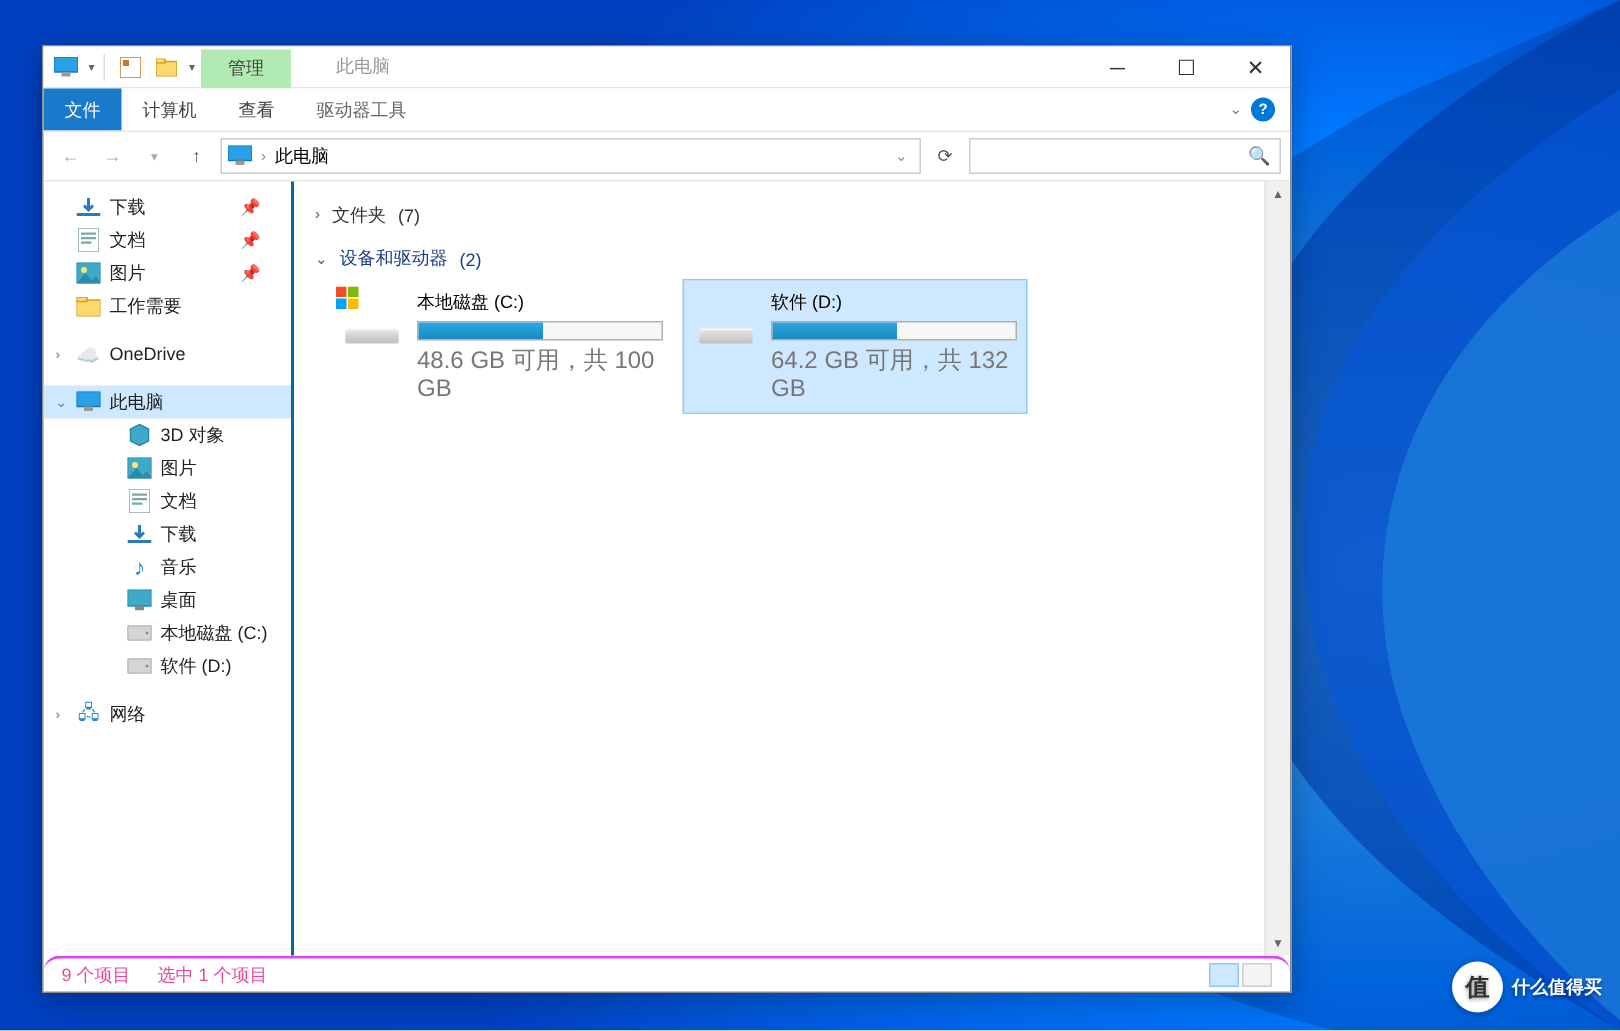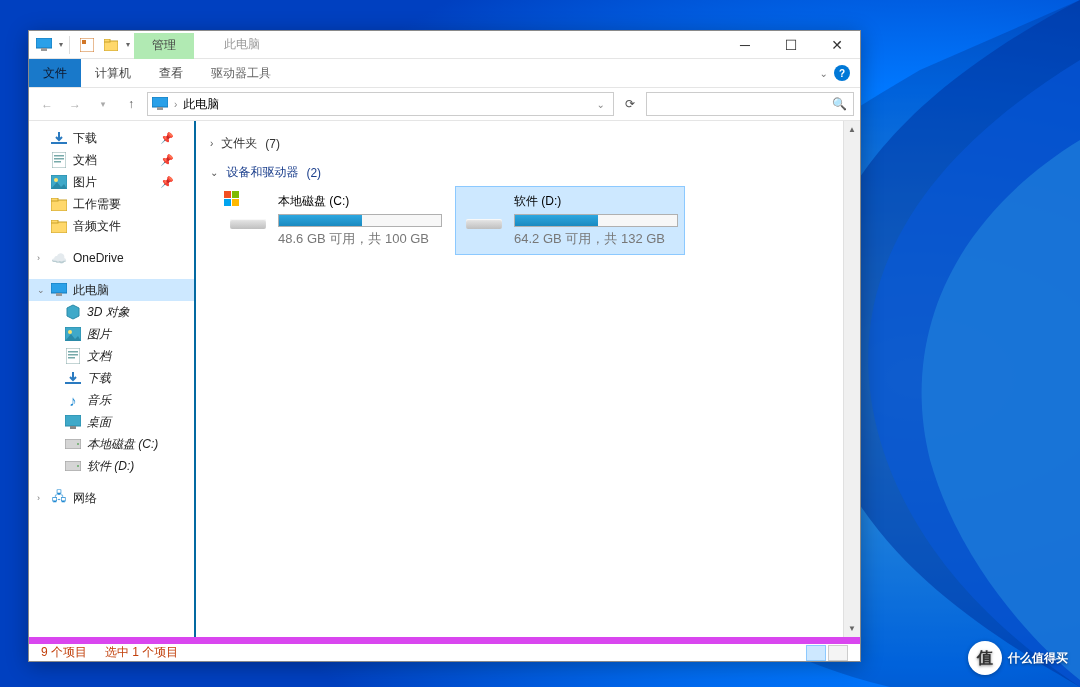--- a/index.html
+++ b/index.html
@@ -15,37 +15,37 @@
 .qat-item { width:22px; height:22px; display:flex; align-items:center; justify-content:center; cursor:pointer; }
 .qat-dd { font-size:8px; color:#666; margin-left:2px; }
 .title-center { flex:1; display:flex; align-items:center;gap:16px; }
 .ctx-tab { background:#b1eab3; padding:0 18px; height:26px; margin-top:2px; display:flex; align-items:center; color:#444; }
 .title-text { padding:0 14px; color:#999; }
 .win-controls { display:flex; }
 .win-btn { width:46px; display:flex; align-items:center; justify-content:center; color:#333; font-size:14px; cursor:pointer; }
 
 .ribbon-tabs { display:flex; align-items:stretch; height:28px; background:#fff; }
 .rtab { padding:0 14px; display:flex; align-items:center; cursor:pointer; color:#444; }
-.rtab.file { background:#1979ca; color:#0f172a; }
+.rtab.file { background:#1979ca; color:#ffffff; }
 .rtab.ctx { color:#666; }
 .ribbon-collapse { margin-left:auto; display:flex; align-items:center; gap:6px; padding:0 10px; }
 .help-icon { width:16px;height:16px;border-radius:50%;background:#0078d7;color:#fff;display:flex;align-items:center;justify-content:center;font-size:10px;font-weight:bold; }
 
 .addrbar { height:34px; display:flex; align-items:center; border-top:1px solid #e5e5e5; border-bottom:1px solid #e5e5e5; padding:0 6px; gap:4px; }
 .navbtn { width:24px; height:24px; display:flex; align-items:center; justify-content:center; color:#aaa; cursor:pointer; }
 .navbtn.enabled{color:#555;}
 .addr-box { flex:1; height:24px; border:1px solid #ccc; display:flex; align-items:center; padding:0 4px; gap:2px; }
 .crumb-sep { color:#888; font-size:10px; padding:0 4px;}
 .search-box { width:208px; height:24px; border:1px solid #ccc; display:flex; align-items:center; padding:0 6px; color:#888; }
 .search-box input{border:none;outline:none;flex:1;}
 
 .body { flex:1; display:flex; min-height:0; }
 .sidebar { width:167px; border-right:2px solid #0369a1; overflow-y:auto; padding:6px 0; position:relative;}
 .sb-item { height:22px; display:flex; align-items:center; padding-left:22px; gap:6px; cursor:pointer; color:#222; position:relative;}
-.sb-item.indent{padding-left:36px;font-style:italic;}
+.sb-item.indent{padding-left:56px;}
 .sb-item.selected { background:#cde8ff; }
 .sb-item .pin{position:absolute;right:20px;color:#888;font-size:11px;}
 .sb-sep{height:10px;}
 .sb-chev{position:absolute;left:8px;color:#777;font-size:9px;}
 
 .ico{width:16px;height:16px;display:flex;align-items:center;justify-content:center;font-size:13px;}
 
 .main { flex:1; overflow:auto; padding:8px 14px; }
 .group-head { display:flex; align-items:center; gap:8px; padding:6px 0; cursor:pointer; color:#333;}
 .group-head .chev{color:#555;font-size:10px;}
@@ -53,23 +53,23 @@
 .drive-row { display:flex; gap:8px; padding-left:10px; flex-wrap:wrap;}
 .drive { width:228px; padding:6px; display:flex; gap:8px; cursor:pointer;}
 .drive.selected{background:#cde8ff; outline:1px solid #8cc9ff;}
 .drive-icon{width:44px;height:38px;position:relative;}
 .drive-icon .disk{position:absolute;bottom:2px;left:4px;width:36px;height:10px;background:linear-gradient(180deg,#e8e8e8,#bfbfbf);border-radius:2px;box-shadow:inset 0 1px 1px rgba(255,255,255,.8);}
 .drive-icon .winflag{position:absolute;top:-2px;left:-2px;width:16px;height:16px;}
 .drive-info{flex:1;}
 .drive-name{font-size:12px;margin-bottom:4px;}
 .drive-bar{width:100%;height:13px;border:1px solid #b0b0b0;background:#f7f7f7;margin-bottom:3px;}
 .drive-fill{height:100%;background:linear-gradient(180deg,#2da7e0,#1a8ac0);}
-.drive-stat{font-size:13px;color:#777;}
-
-.statusbar { height:24px; border-top:7px solid #d946ef; display:flex; align-items:center; padding:0 12px; gap:18px; color:#c2410c;}
+.drive-stat{font-size:16px;color:#777;}
+
+.statusbar { height:24px; border-top:2px solid #d946ef; display:flex; align-items:center; padding:0 12px; gap:18px; color:#ec4899;border-radius:11px;}
 .statusbar .views{margin-left:auto;display:flex;gap:2px;}
 .view-btn{width:20px;height:16px;border:1px solid #ccc;background:#f4f4f4;}
 .view-btn.active{background:#cde8ff;border-color:#8cc9ff;}
 
 .scroll-edge { width:17px; background:#f0f0f0; border-left:1px solid #e0e0e0; display:flex; flex-direction:column;}
 .sc-btn{height:17px;display:flex;align-items:center;justify-content:center;color:#666;font-size:8px;}
 .sc-track{flex:1;}
 
 .watermark{position:absolute;right:12px;bottom:12px;display:flex;align-items:center;gap:6px;z-index:10;color:#fff;font-weight:bold;font-size:20px;text-shadow:0 1px 3px rgba(0,0,0,.5);}
 .watermark .badge{width:34px;height:34px;border-radius:50%;background:#fff;color:#333;display:flex;align-items:center;justify-content:center;font-size:16px;box-shadow:0 1px 4px rgba(0,0,0,.3);}
@@ -204,29 +204,20 @@
           </div>
           <div class="sb-item">
             <span class="ico">
               <svg width="16" height="13">
                 <rect y="2" width="16" height="11" fill="#ffd86b" stroke="#caa22b"></rect>
                 <rect width="7" height="3" fill="#ffd86b" stroke="#caa22b"></rect>
               </svg>
             </span>
             <span>工作需要</span>
           </div>
-          <div class="sb-item">
-            <span class="ico">
-              <svg width="16" height="13">
-                <rect y="2" width="16" height="11" fill="#ffd86b" stroke="#caa22b"></rect>
-                <rect width="7" height="3" fill="#ffd86b" stroke="#caa22b"></rect>
-              </svg>
-            </span>
-            <span>音频文件</span>
-          </div>
         </div>
       <div class="sb-sep"></div>
       <div class="sb-item">
           <span class="sb-chev">›</span>
           <span class="ico">☁️</span>
           <span>OneDrive</span>
         </div>
       <div class="sb-sep"></div>
       <div class="sb-item selected">
           <span class="sb-chev">⌄</span>

